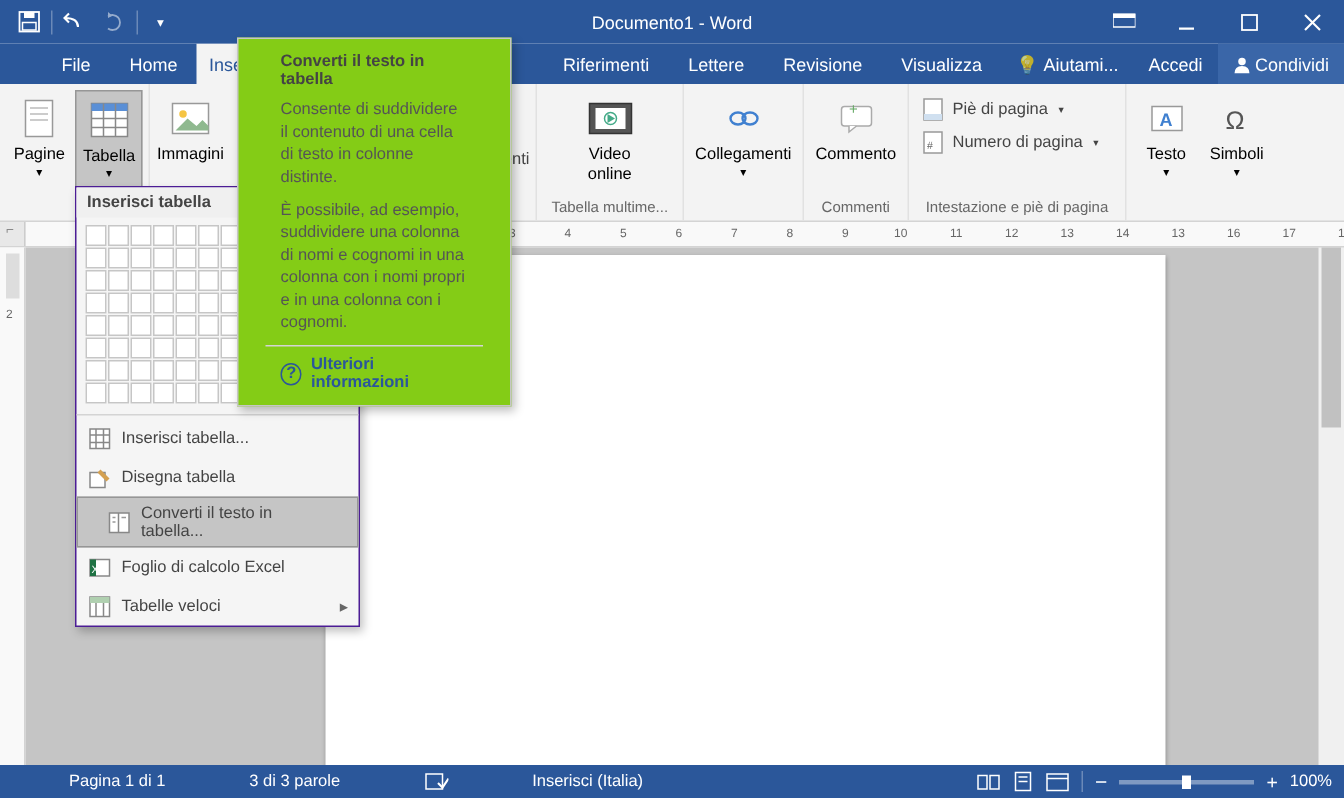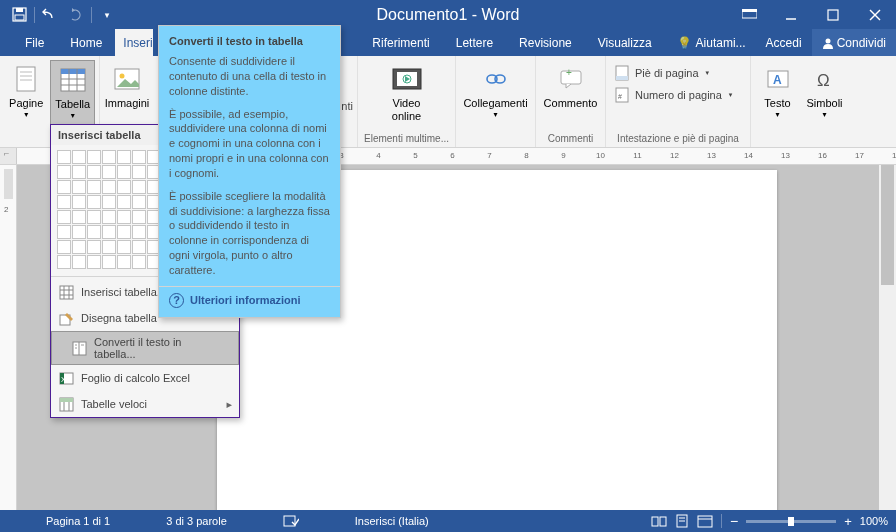--- a/index.html
+++ b/index.html
@@ -1,24 +1,24 @@
 <!DOCTYPE html>
 <html><head>
 <meta charset="utf-8">
 <style>
 * { box-sizing: border-box; margin: 0; padding: 0; font-family: "Segoe UI", sans-serif; }
 body { width: 896px; height: 532px; background: #fff; overflow: hidden; position: relative; }
 .titlebar { height: 29px; background: #2b579a; display: flex; align-items: center; color: #fff; font-size: 12px; position: relative; }
 .qat { display: flex; align-items: center; gap: 0; margin-left: 6px; }
 .qat-btn { width: 26px; height: 29px; display: flex; align-items: center; justify-content: center; color: #fff; }
 .qat-sep { width: 1px; height: 16px; background: rgba(255,255,255,0.3); margin: 0 2px; }
-.title-center { position: absolute; left: 50%; transform: translateX(-50%); font-size: 16px; }
+.title-center { position: absolute; left: 50%; transform: translateX(-50%); font-size: 12px; }
 .win-controls { margin-left: auto; display: flex; }
 .win-btn { width: 42px; height: 29px; display: flex; align-items: center; justify-content: center; }
-.menubar { height: 27px; background: #2b579a; display: flex; align-items: center; color: #fff; font-size: 12px; padding-left: 12px; }
+.menubar { height: 27px; background: #2b579a; display: flex; align-items: center; color: #fff; font-size: 12px; padding-left: 28px; }
 .menu-tab { padding: 0 13px; height: 27px; display: flex; align-items: center; cursor: pointer; }
 .menu-tab.active { background: #f3f3f3; color: #2b579a; }
 .menu-right { margin-left: auto; display: flex; align-items: center; height: 27px; }
 .menu-btn { padding: 0 10px; height: 27px; display: flex; align-items: center; gap: 3px; }
 .menu-btn.share { background: #3a66a8; }
 .ribbon { height: 92px; background: #f3f3f3; border-bottom: 1px solid #d4d4d4; display: flex; font-size: 11px; position: relative; }
 .ribbon-group { border-right: 1px solid #e1e1e1; padding: 2px 4px; display: flex; flex-direction: column; height: 100%; }
 .ribbon-group-content { flex: 1; display: flex; align-items: flex-start; gap: 2px; padding-top: 2px; }
 .ribbon-group-label { font-size: 10px; color: #666; text-align: center; padding: 1px 0; white-space: nowrap; overflow: hidden; }
 .ribbon-big { width: 46px; display: flex; flex-direction: column; align-items: center; text-align: center; padding: 3px 1px; line-height: 1.2; cursor: pointer; }
@@ -37,21 +37,21 @@
 .zoom-slider { width: 90px; height: 3px; background: rgba(255,255,255,0.4); position: relative; }
 .zoom-thumb { position: absolute; left: 50%; top: -3px; width: 6px; height: 9px; background: #fff; transform: translateX(-50%); }
 .dropdown { position: absolute; left: 50px; top: 124px; width: 190px; background: #f5f5f5; border: 1px solid #4c1d95; box-shadow: 2px 3px 6px rgba(0,0,0,0.25); z-index: 50; font-size: 11px; }
 .dd-header { background: #f0f0f0; padding: 4px 7px; font-weight: bold; color: #444; font-size: 11px; }
 .grid-picker { padding: 5px 6px; display: grid; grid-template-columns: repeat(10, 14px); grid-template-rows: repeat(8, 14px); gap: 1px; }
 .grid-cell { width: 14px; height: 14px; background: #fff; border: 1px solid #c6c6c6; }
 .dd-sep { height: 1px; background: #d4d4d4; margin: 2px 0; }
 .dd-item { padding: 5px 7px; display: flex; align-items: center; gap: 7px; cursor: pointer; color: #444; }
 .dd-item.hover { background: #c5c5c5; border: 1px solid #969696; padding: 4px 20px; }
 .dd-item .arrow { margin-left: auto; color: #666; }
-.tooltip { position: absolute; left: 158px; top: 25px; width: 183px; background: #7dd3fc; border: 1px solid #c6c6c6; box-shadow: 2px 3px 6px rgba(0,0,0,0.25); z-index: 60; padding: 9px 10px; font-size: 11px; color: #555; }
+.tooltip { position: absolute; left: 158px; top: 25px; width: 183px; background: #84cc16; border: 1px solid #c6c6c6; box-shadow: 2px 3px 6px rgba(0,0,0,0.25); z-index: 60; padding: 9px 28px; font-size: 11px; color: #555; }
 .tooltip-title { font-weight: bold; color: #444; margin-bottom: 7px; font-size: 11px; }
 .tooltip p { margin-bottom: 8px; line-height: 1.35; }
 .tooltip-sep { height: 1px; background: #d4d4d4; margin: 6px -10px; }
 .tooltip-link { color: #2b579a; font-weight: bold; display: flex; align-items: center; gap: 6px; cursor: pointer; }
 .help-icon { width: 15px; height: 15px; border: 1.5px solid #2b579a; border-radius: 50%; display: flex; align-items: center; justify-content: center; font-size: 11px; color: #2b579a; font-weight: bold; }
 .ruler-nums { position: absolute; top: 3px; display: flex; }
 .ruler-num { width: 37px; text-align: center; }
 .vbar { position: absolute; right: 0; top: 165px; bottom: 22px; width: 17px; background: #f0f0f0; }
 .vbar-thumb { position: absolute; top: 0; left: 2px; right: 2px; height: 120px; background: #c1c1c1; }
 svg { display: block; }
@@ -191,21 +191,21 @@
             <svg width="30" height="22">
               <rect x="1" y="1" width="28" height="20" fill="#555" stroke="#333"></rect>
               <rect x="5" y="4" width="20" height="14" fill="#fff"></rect>
               <circle cx="15" cy="11" r="4" fill="none" stroke="#4a8"></circle>
               <path d="M13 8 L18 11 L13 14 Z" fill="#4a8"></path>
             </svg>
           </div>
         <span>Video online</span>
       </div>
     </div>
-    <div class="ribbon-group-label">Elementi multime...</div>
+    <div class="ribbon-group-label">Tabella multime...</div>
   </div>
   <div class="ribbon-group" style="width:80px">
     <div class="ribbon-group-content" style="justify-content:center">
       <div class="ribbon-big" style="width:70px">
         <div class="ribbon-icon">
             <svg width="26" height="22">
               <ellipse cx="9" cy="11" rx="5" ry="4" fill="none" stroke="#4080d0" stroke-width="1.6"></ellipse>
               <ellipse cx="17" cy="11" rx="5" ry="4" fill="none" stroke="#4080d0" stroke-width="1.6"></ellipse>
             </svg>
           </div>
@@ -461,21 +461,20 @@
       </span>
       <span>Tabelle veloci</span>
       <span class="arrow">▸</span>
     </div>
 </div>
 
 <div class="tooltip">
   <div class="tooltip-title">Converti il testo in tabella</div>
   <p>Consente di suddividere il contenuto di una cella di testo in colonne distinte.</p>
   <p>È possibile, ad esempio, suddividere una colonna di nomi e cognomi in una colonna con i nomi propri e in una colonna con i cognomi.</p>
-  <p>È possibile scegliere la modalità di suddivisione: a larghezza fissa o suddividendo il testo in colonne in corrispondenza di ogni virgola, punto o altro carattere.</p>
   <div class="tooltip-sep"></div>
   <div class="tooltip-link">
       <span class="help-icon">?</span>
       <span>Ulteriori informazioni</span>
     </div>
 </div>
 
 <div class="statusbar">
   <div class="status-item">Pagina 1 di 1</div>
   <div class="status-item">3 di 3 parole</div>

